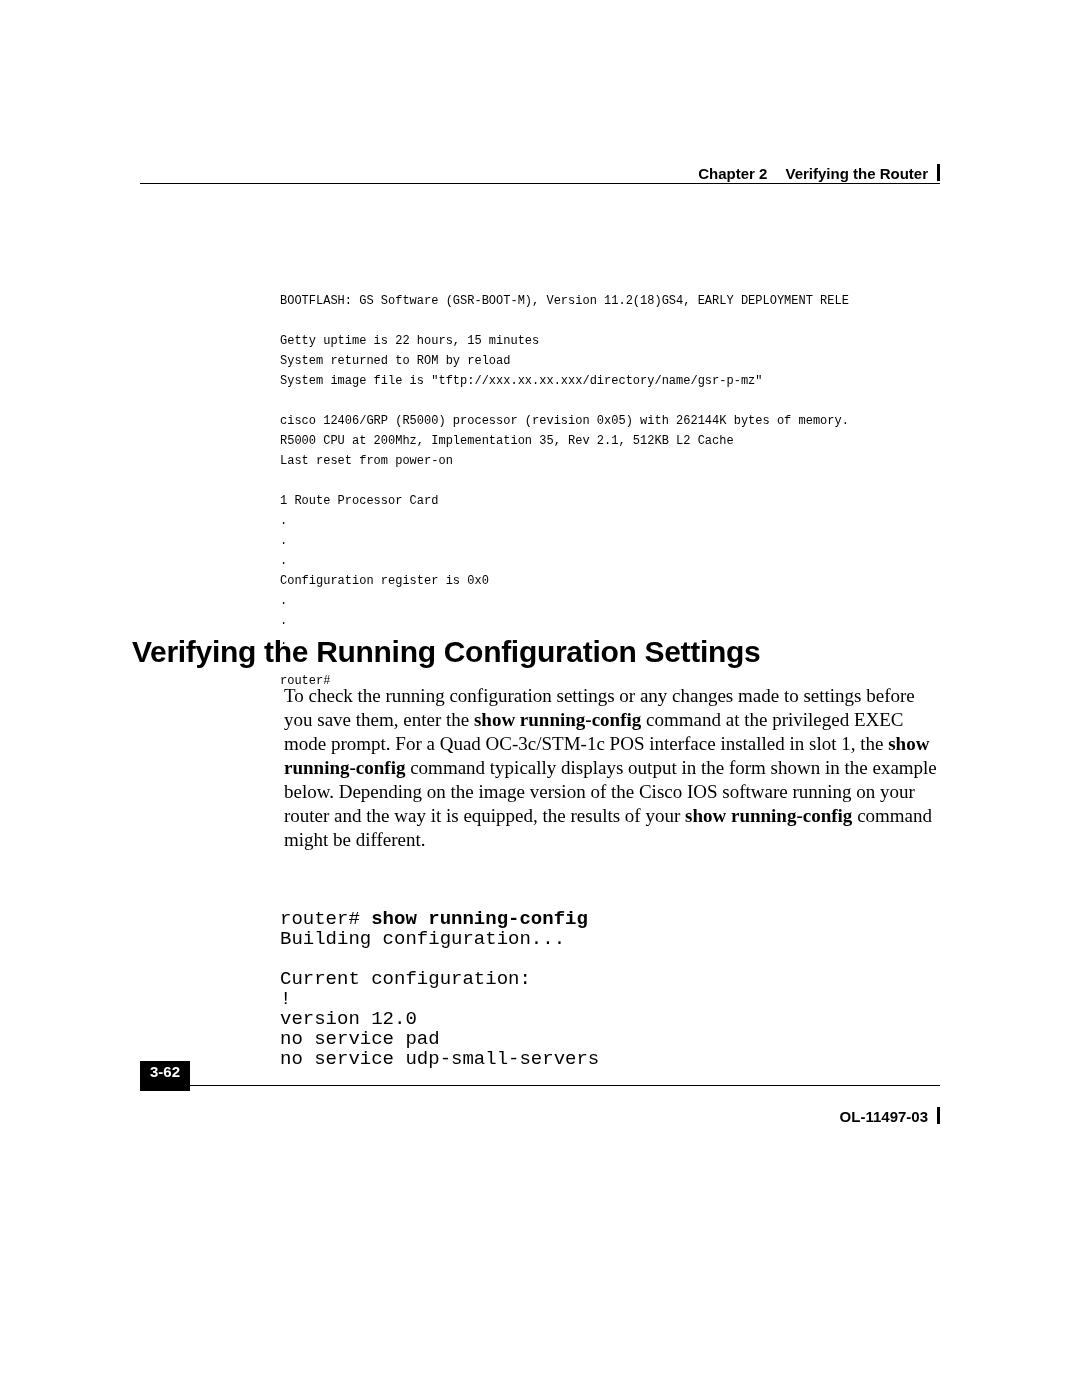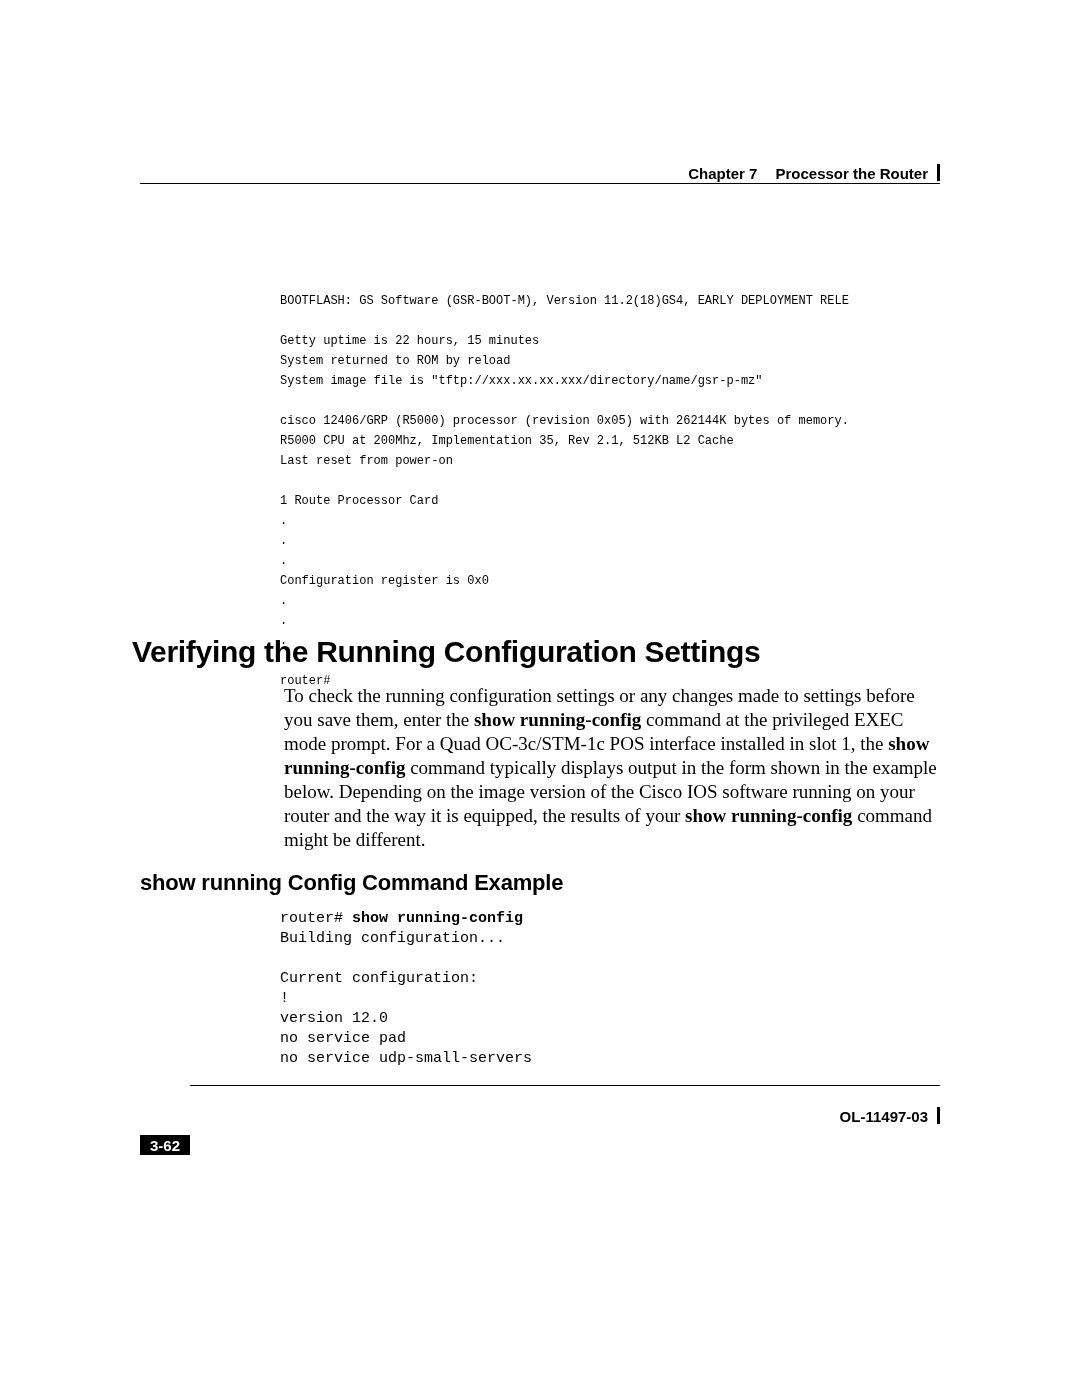--- a/index.html
+++ b/index.html
@@ -118,21 +118,21 @@
     font-size: 22px;
     letter-spacing: -0.2px;
   }
 
   .code-block-2 {
     position: absolute;
     top: 909px;
     left: 280px;
     right: 140px;
     font-family: Menlo, Consolas, "Courier New", monospace;
-    font-size: 15px;
+    font-size: 19px;
     line-height: 20px;
     white-space: pre;
   }
   .code-block-2 .mb { font-weight: bold; }
 
   
   .ftr-rule {
     position: absolute;
     left: 190px;
     right: 140px;
@@ -144,23 +144,23 @@
     position: absolute;
     left: 200px;
     top: 1090px;
     font-family: Arial, Helvetica, sans-serif;
     font-weight: bold;
     font-size: 14.5px;
   }
   .ftr-pagecell {
     position: absolute;
     left: 140px;
-    top: 1135px;
+    top: 1061px;
     width: 50px;
-    height: 20px;
+    height: 30px;
     background: #000;
     color: #fff;
     font-family: Arial, Helvetica, sans-serif;
     font-weight: bold;
     font-size: 15px;
     text-align: center;
     line-height: 22px;
   }
   .ftr-docnum-row {
     position: absolute;
@@ -187,21 +187,21 @@
   }
 </style>
 </head>
 <body>
 
 <div class="page">
 
   <div class="hdr-rule"></div>
   <div class="hdr-chapter-row">
     <div class="hdr-chapter-text">
-      <span class="hdr-chapter-label">Chapter 7</span><span>Processor the Router</span>
+      <span class="hdr-chapter-label">Chapter 2</span><span>Verifying the Router</span>
     </div>
     <div class="hdr-chapter-tick"></div>
   </div>
 
   <div class="code-block-1">BOOTFLASH: GS Software (GSR-BOOT-M), Version 11.2(18)GS4, EARLY DEPLOYMENT RELE
 
 Getty uptime is 22 hours, 15 minutes
 System returned to ROM by reload
 System image file is "tftp://xxx.xx.xx.xxx/directory/name/gsr-p-mz"
 
@@ -219,21 +219,20 @@
 .
 
 router#</div>
 
   <div class="h1">Verifying the Running Configuration Settings</div>
 
   <div class="para">
     <span>To check the running configuration settings or any changes made to settings before you save them, enter the </span><span class="b">show running-config</span><span> command at the privileged EXEC mode prompt. For a Quad OC-3c/STM-1c POS interface installed in slot 1, the </span><span class="b">show running-config</span><span> command typically displays output in the form shown in the example below. Depending on the image version of the Cisco IOS software running on your router and the way it is equipped, the results of your </span><span class="b">show running-config</span><span> command might be different.</span>
   </div>
 
-  <div class="h2">show running Config Command Example</div>
 
   <div class="code-block-2"><span>router# </span><span class="mb">show running-config</span><span>
 Building configuration...
 
 Current configuration:
 !
 version 12.0
 no service pad
 no service udp-small-servers</span></div>
 

